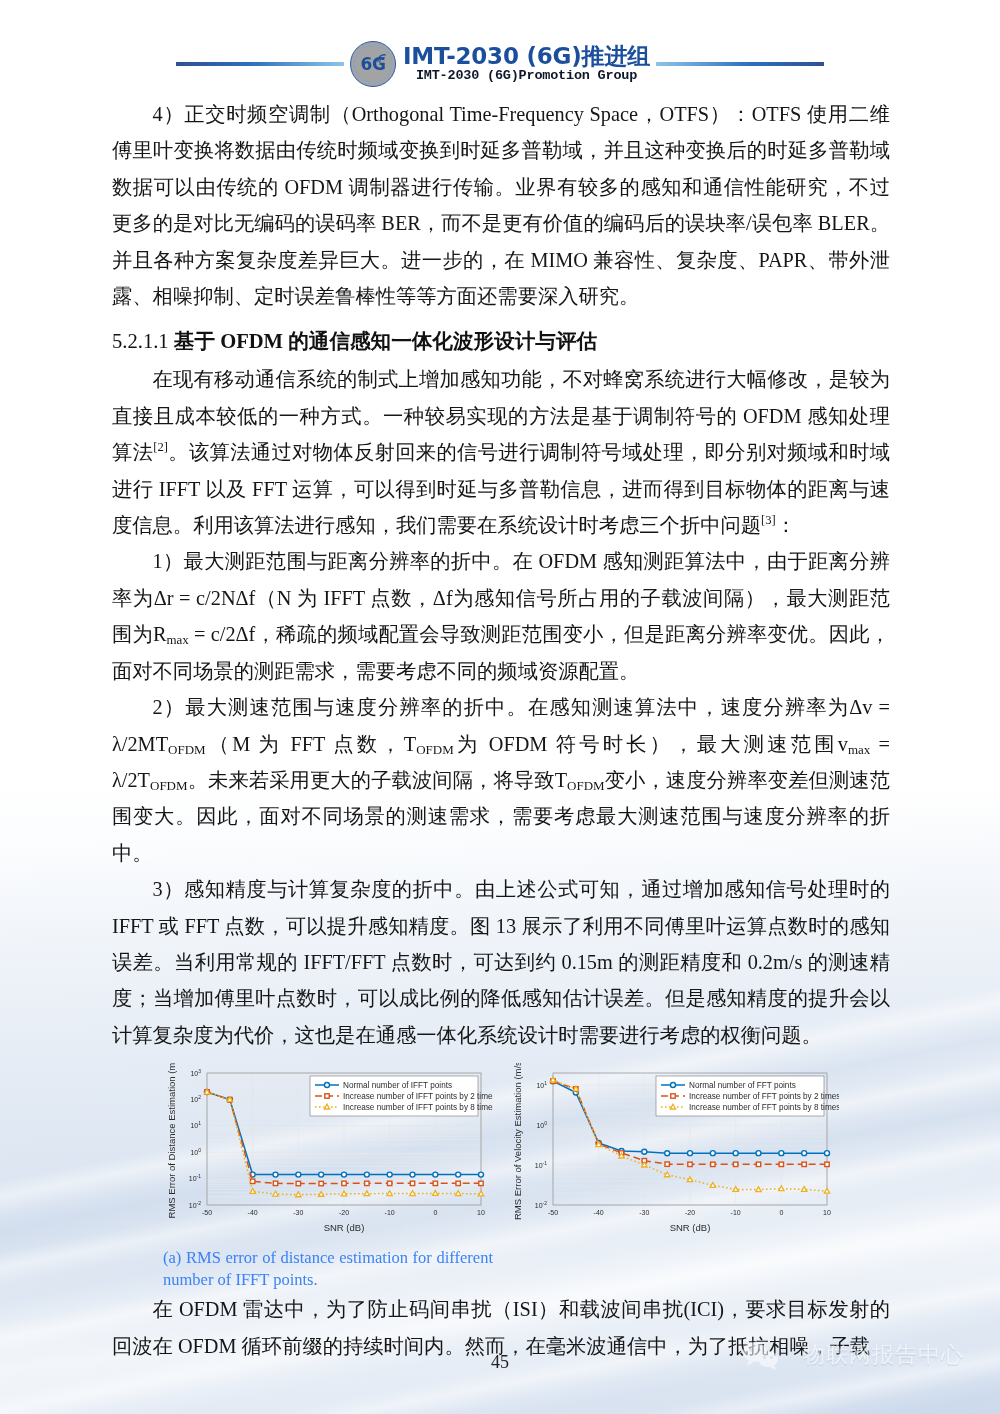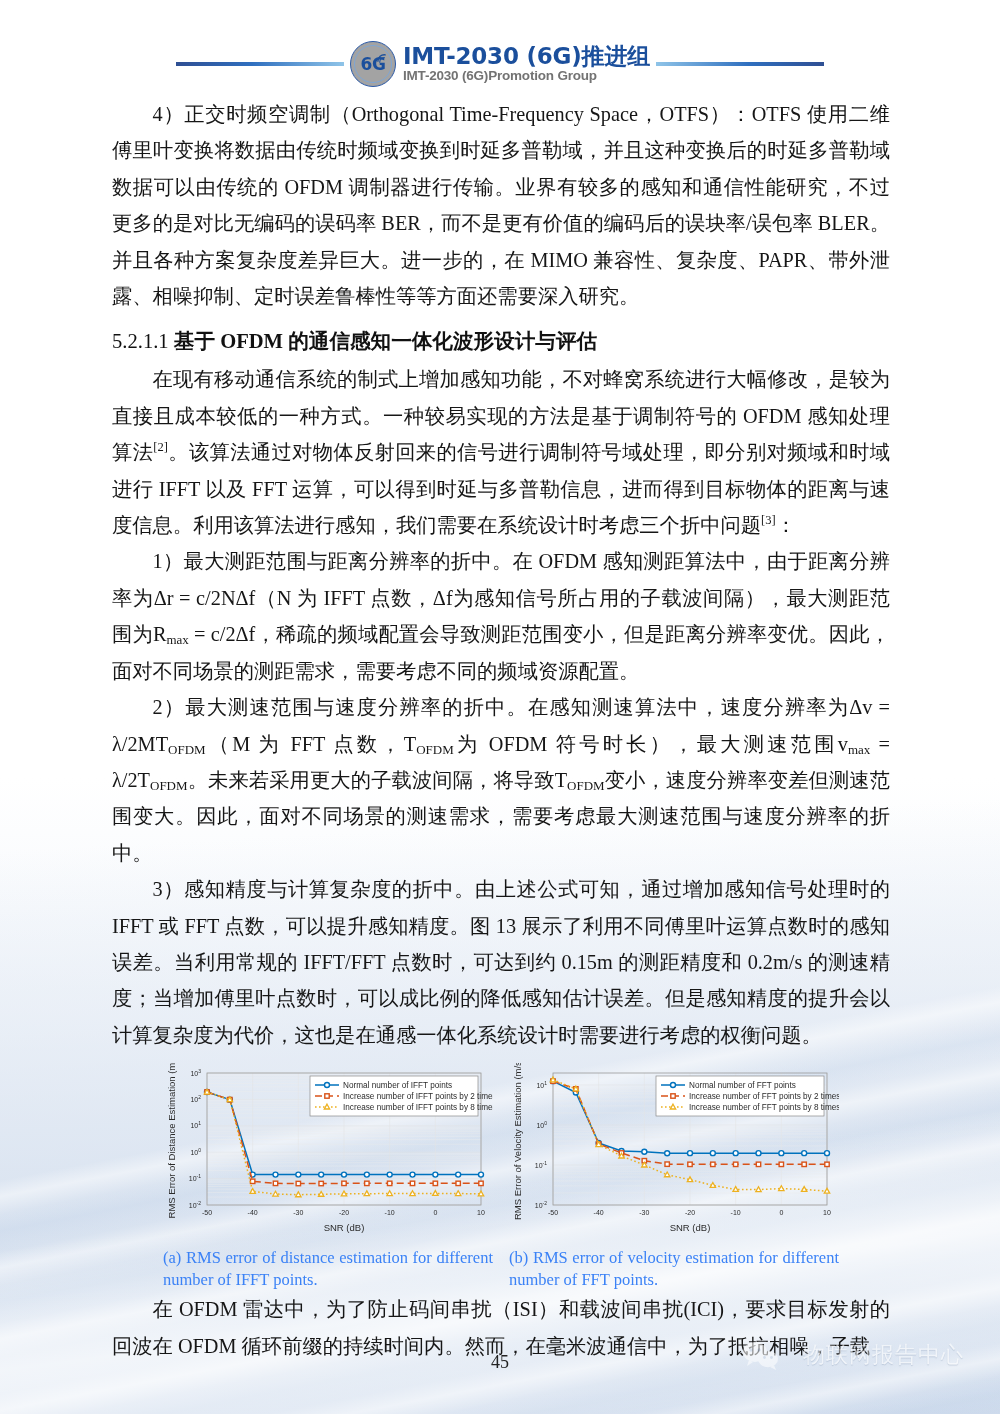--- a/index.html
+++ b/index.html
@@ -72,23 +72,23 @@
     position: absolute; right: 7px; top: 11px;
     width: 11px; height: 11px; z-index: 3;
   }
   .logo-text { line-height: 1.05; }
   .logo-cn {
     font-family: "DejaVu Sans", sans-serif;
     font-size: 23px; font-weight: 700; color: #1b4f9c; letter-spacing: -.2px;
     white-space: nowrap;
   }
   .logo-en {
-    font-family: Liberation Sans, sans-serif;
-    font-size: 13.5px; font-weight: 700; color: #737373; letter-spacing: -.2px;
-    margin-top: 1px; white-space: nowrap;
+    font-family: Liberation Mono, monospace;
+    font-size: 13.5px; font-weight: 700; color: #0f172a; letter-spacing: -.2px;
+    margin-top: 1px; white-space: nowrap; text-align: center;
   }
 
   
   .content {
     position: absolute; top: 96px; left: 112px; width: 778px;
   }
   p.para {
     margin: 0 0 0 0;
     font-size: 20.3px;
     line-height: 36.4px;
@@ -421,21 +421,20 @@
             <line x1="152" y1="22" x2="176" y2="22" stroke="#0072BD" stroke-width="1.5" stroke-dasharray="0"></line>
             <circle cx="164" cy="22" r="2.5" fill="#ffffff" stroke="#0072BD" stroke-width="1.4"></circle>
             <text x="180" y="25" class="leg">Normal number of FFT points</text>
             <line x1="152" y1="33" x2="176" y2="33" stroke="#D95319" stroke-width="1.5" stroke-dasharray="7,4"></line>
             <rect x="161.8" y="30.8" width="4.4" height="4.4" fill="#ffffff" stroke="#D95319" stroke-width="1.4"></rect>
             <text x="180" y="36" class="leg">Increase number of FFT points by 2 times</text>
             <line x1="152" y1="44" x2="176" y2="44" stroke="#EDB120" stroke-width="1.5" stroke-dasharray="1.6,2.4"></line>
             <path d="M164 41.2 L166.7 46 L161.3 46 Z" fill="#ffffff" stroke="#EDB120" stroke-width="1.3"></path>
             <text x="180" y="47" class="leg">Increase number of FFT points by 8 times</text>
           </svg>
-        <div class="subcap">(b) RMS error of velocity estimation for different number of FFT points.</div>
       </div>
 
     </div>
   </div>
 
   <p class="para">在 OFDM 雷达中，为了防止码间串扰（ISI）和载波间串扰(ICI)，要求目标发射的回波在 OFDM 循环前缀的持续时间内。然而，在毫米波通信中，为了抵抗相噪，子载</p>
 </div>
 
 <div class="pageno">45</div>
 

